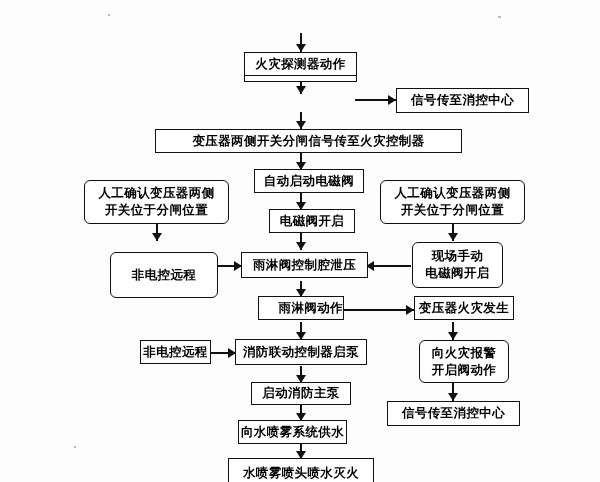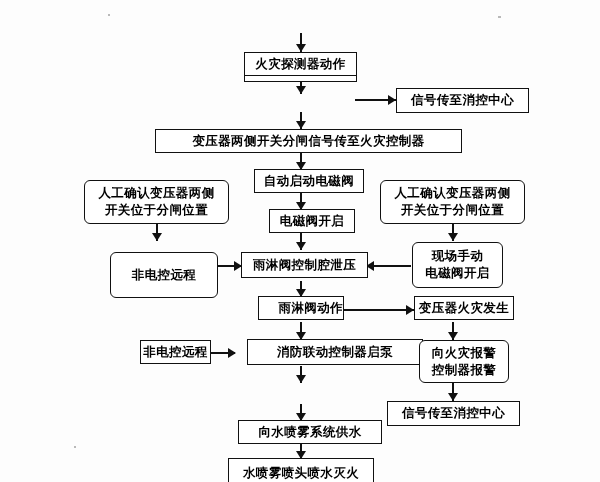--- a/index.html
+++ b/index.html
@@ -204,35 +204,38 @@
   </div>
 
   <div class="node" style="left:414px; top:296px; width:100px; height:24px;">
     <span>变压器火灾发生</span>
   </div>
 
   <div class="node" style="left:140px; top:340px; width:71px;  height:24px;">
     <span>非电控远程</span>
   </div>
 
-  <div class="node" style="left:247px; top:339px; width:176px; height:26px;">
+  <div class="node" style="left:235px; top:339px; width:132px; height:26px;">
     <span>消防联动控制器启泵</span>
   </div>
 
   <div class="node two-line" style="left:419px; top:340px; width:90px;  height:43px;">
     <span>向火灾报警</span>
-    <span class="line2">控制器报警</span>
-  </div>
-
+    <span class="line2">开启阀动作</span>
+  </div>
+
+  <div class="node" style="left:251px; top:382px; width:100px; height:23px;">
+    <span>启动消防主泵</span>
+  </div>
 
   <div class="node" style="left:387px; top:401px; width:133px; height:25px;">
     <span>信号传至消控中心</span>
   </div>
 
-  <div class="node" style="left:238px; top:420px; width:144px; height:24px;">
+  <div class="node" style="left:238px; top:420px; width:109px; height:24px;">
     <span>向水喷雾系统供水</span>
   </div>
 
   <div class="node" style="left:228px; top:458px; width:146px; height:32px;font-family:Liberation Mono, monospace;">
     <span>水喷雾喷头喷水灭火</span>
   </div>
 
 </div>
 
 </body></html>

